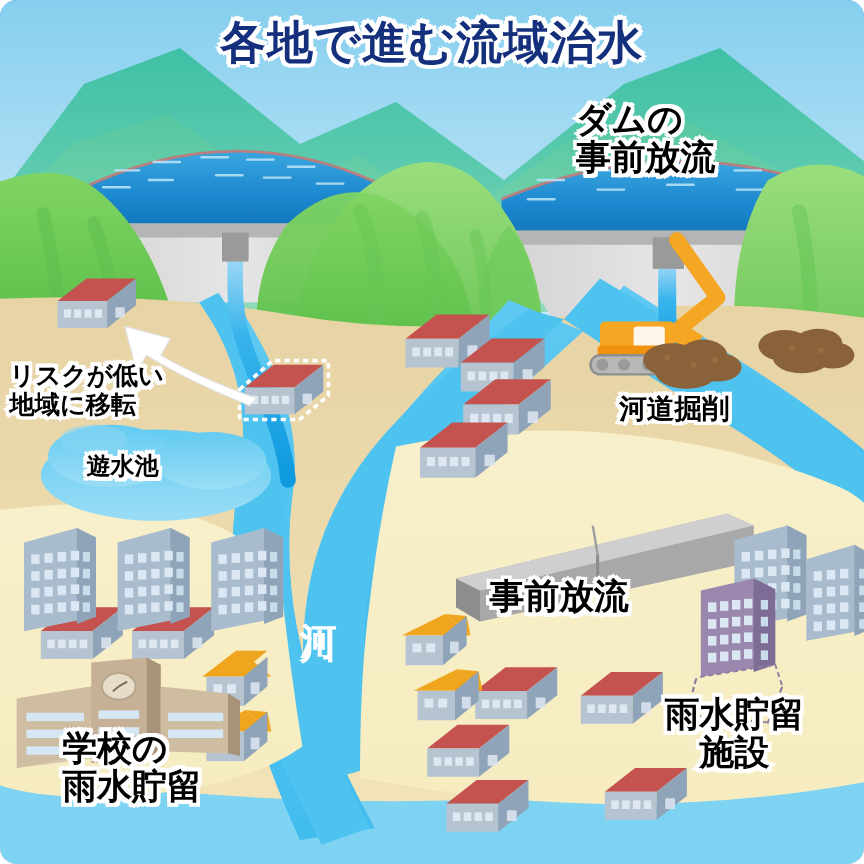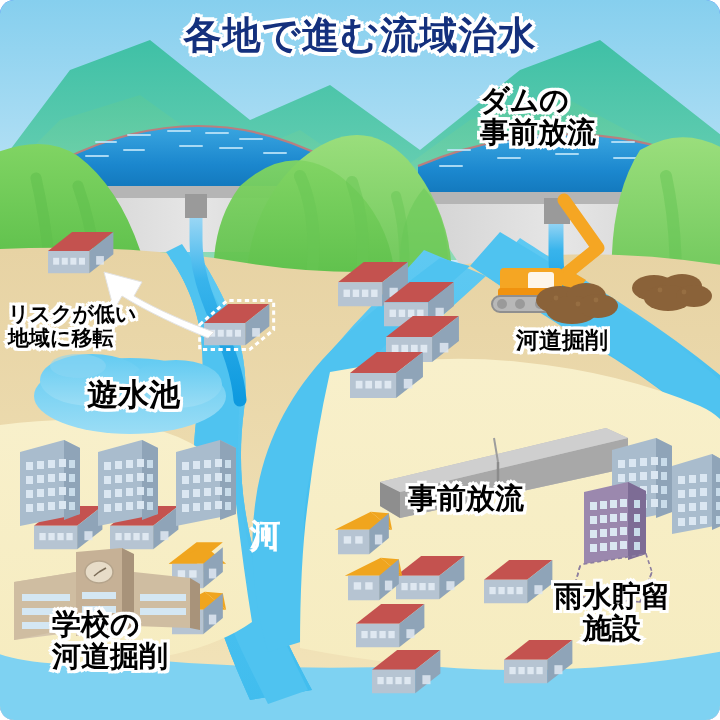--- a/index.html
+++ b/index.html
@@ -52,21 +52,21 @@
       3px 3px 0 #fff, -3px 3px 0 #fff, 3px -3px 0 #fff, -3px -3px 0 #fff,
       4px 0 0 #fff, -4px 0 0 #fff, 0 4px 0 #fff, 0 -4px 0 #fff;
     z-index: 50;
   }
 
   #label-dam      { top: 84px;  left: 480px; font-size: 29px; text-align: left; }
   #label-excav    { top: 328px; left: 516px; font-size: 23px; }
   #label-levee    { top: 482px; left: 408px; font-size: 29px; }
   #label-rain     { top: 580px; left: 554px; font-size: 29px; text-align: center; }
   #label-relocate { top: 302px; left: 8px;   font-size: 21px; text-align: left; }
-  #label-basin    { top: 378px; left: 87px;  font-size: 31px; }
+  #label-basin    { top: 378px; left: 72px;  font-size: 20px; }
   #label-school   { top: 608px; left: 52px;  font-size: 29px; text-align: left; }
 
   #label-river {
     position: absolute;
     top: 494px; left: 246px;
     font-size: 31px;
     font-weight: bold;
     color: #ffffff;
     line-height: 1.18;
     writing-mode: vertical-rl;
@@ -750,17 +750,17 @@
 
   <div class="label" id="label-rain">雨水貯留
 施設</div>
 
   <div class="label" id="label-relocate">リスクが低い
 地域に移転</div>
 
   <div class="label" id="label-basin">遊水池</div>
 
   <div class="label" id="label-school">学校の
-河道掘削</div>
+雨水貯留</div>
 
   <div id="label-river">河川</div>
 
 </div>
 
 </body></html>

